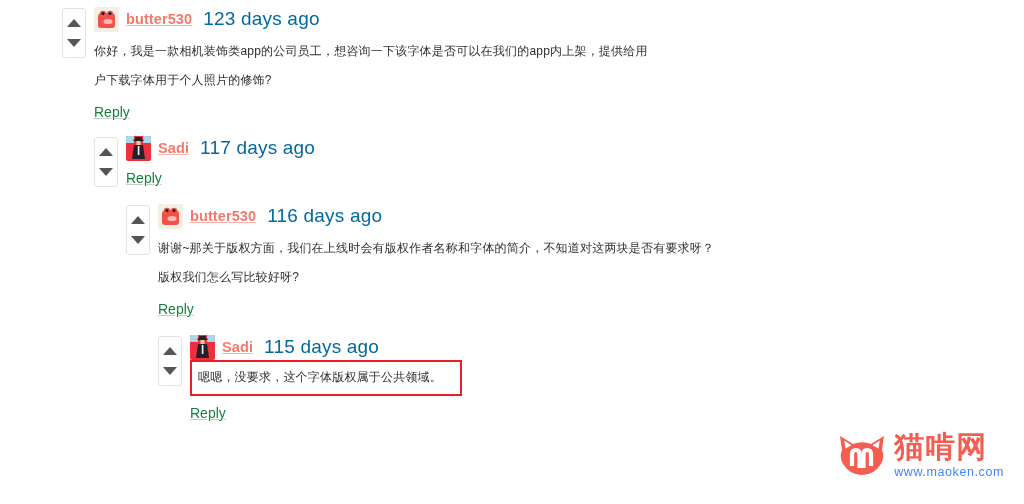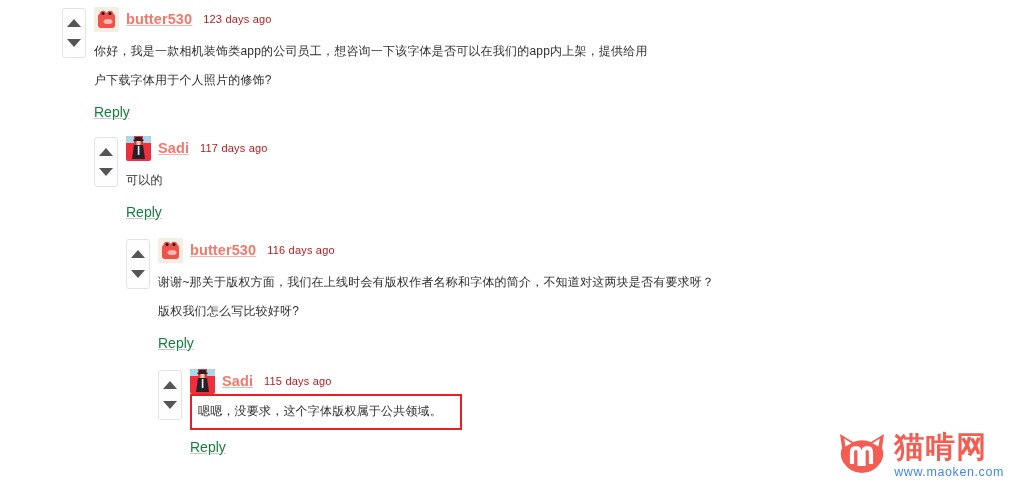--- a/index.html
+++ b/index.html
@@ -48,21 +48,21 @@
 
   .uname {
     color: #f4796b; font-size: 14.5px;
     text-decoration: underline;
     text-decoration-color: #f9b3aa;
     font-weight: 700;
     letter-spacing: .1px;
     cursor: pointer;
   }
   .tstamp {
-    color: #b91c1c; font-size: 11px; margin-left: 4px;
+    color: #0369a1; font-size: 19px; margin-left: 4px;
     letter-spacing: .2px;
   }
 
   
   .cbody {
     color: #2f2f2f; font-size: 12px; line-height: 29px;
     padding-top: 5px;
     letter-spacing: .2px;
     max-width: 560px;
   }
@@ -85,21 +85,21 @@
 
   
   .lvl1 { margin-left: 0px;  padding-top: 2px; }
   .lvl2 { margin-left: 32px; padding-top: 10px; }
   .lvl3 { margin-left: 64px; padding-top: 12px; }
   .lvl4 { margin-left: 96px; padding-top: 12px; }
 
   
   #watermark {
     position: absolute; right: 20px; bottom: 26px;
-    display: flex; align-items: flex-start; gap: 9px;
+    display: flex; align-items: center; gap: 9px;
     opacity: .96;
   }
   #wm-logo { width: 46px; height: 42px; flex: 0 0 46px; }
   #wm-logo svg { display: block; }
   .wm-text { display: flex; flex-direction: column; line-height: 1; }
   .wm-cn {
     color: #f4574c; font-size: 30px; font-weight: 700;
     letter-spacing: 1px;
     font-family: "DejaVu Sans", "Liberation Sans", sans-serif;
   }
@@ -170,21 +170,20 @@
             <rect x="9" y="1" width="7" height="3" rx="1" fill="#23222a"></rect>
             <rect x="7.5" y="3.5" width="10" height="1.6" fill="#23222a"></rect>
             <rect x="10.5" y="5" width="4" height="4" fill="#f0c9a4"></rect>
             <path d="M8 9 h9 l2 14 h-13 z" fill="#23222a"></path>
             <rect x="11.8" y="10" width="1.6" height="9" fill="#f2f2f2"></rect>
           </svg>
         </span>
         <span class="uname">Sadi</span>
         <span class="tstamp">117 days ago</span>
       </div>
-      <div class="cbody">可以的</div>
       <div><span class="replylink">Reply</span></div>
     </div>
   </div>
 
   <div class="comment lvl3">
     <div class="comment-inner">
       <div class="votebox">
         <span class="arrow">
           <svg viewBox="0 0 16 10">
               <polygon points="8,1 15,9 1,9" fill="#555555"></polygon>

